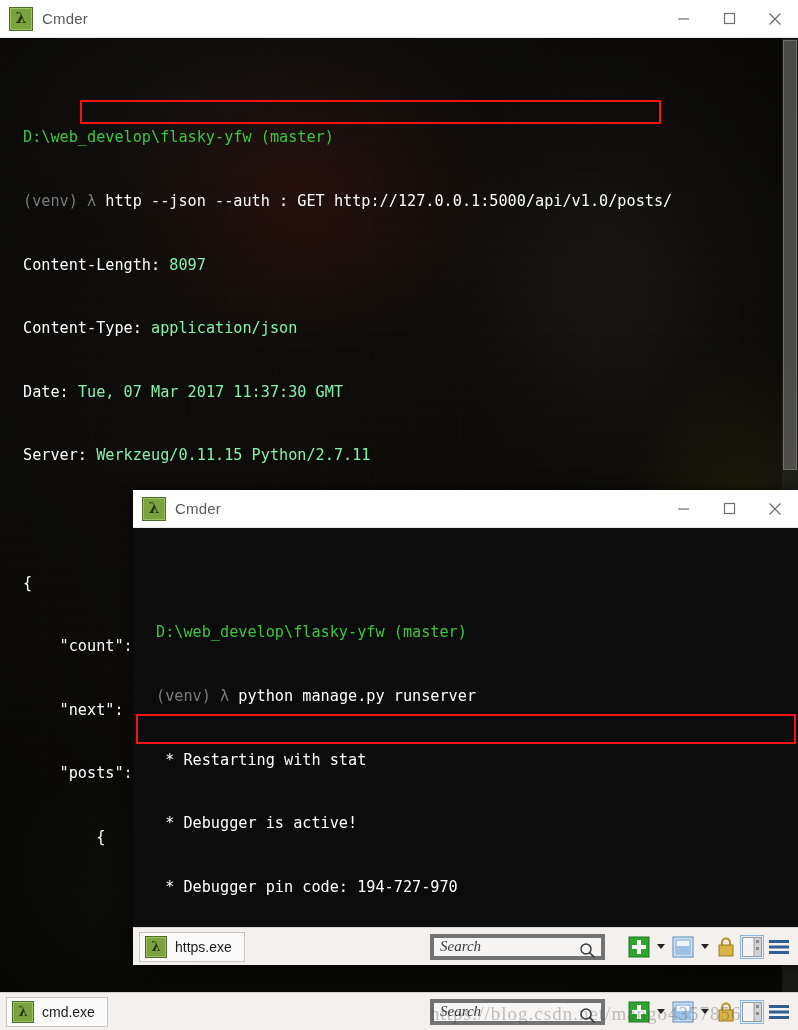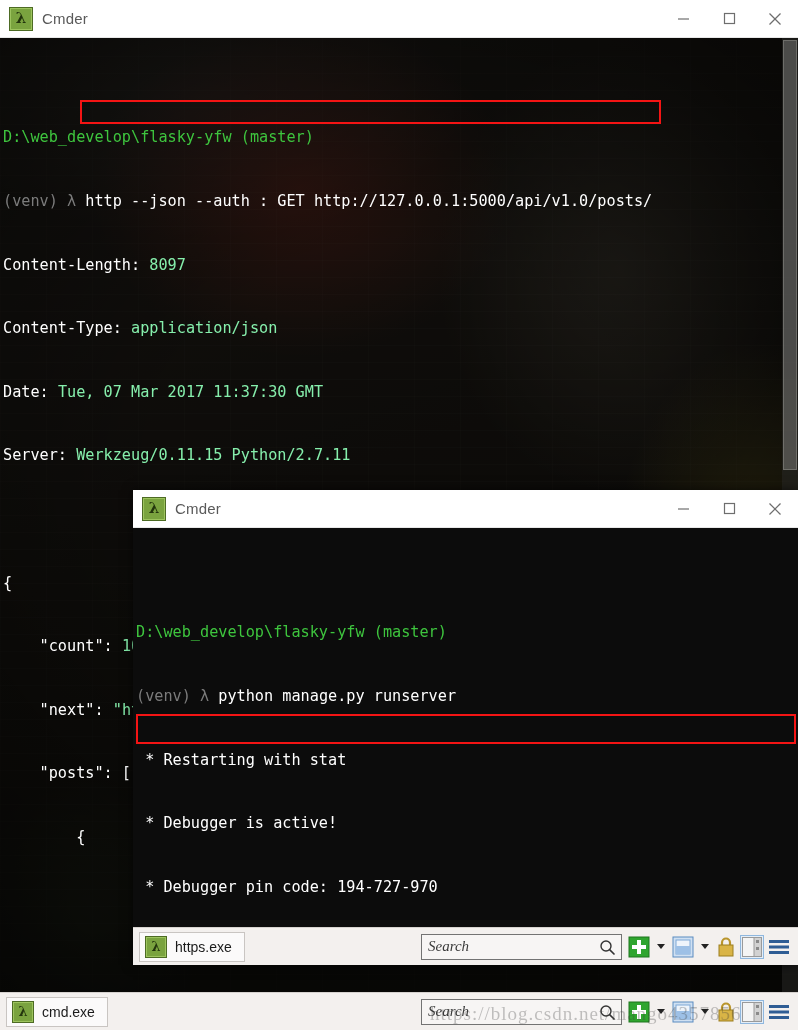--- a/index.html
+++ b/index.html
@@ -66,21 +66,21 @@
   }
   .bgphoto .dark{position:absolute;inset:0;background:rgba(8,8,6,.56);}
 
   .termtext{
     position:absolute;left:0;top:0;width:100%;
     font-family:"DejaVu Sans Mono","Liberation Mono",monospace;
     font-size:15.2px;line-height:21.2px;
     white-space:pre;
     letter-spacing:0px;
   }
-  .termtext .line{height:21.2px;padding-left:3px;}
+  .termtext .line{height:21.2px;padding-left:3px;margin-left:20px;}
   .c-white{color:#ffffff;}
   .c-green{color:#3ec53e;}
   .c-dgreen{color:#86efac;}
   .c-grey{color:#7b7b7b;}
 
   .redbox{
     position:absolute;border:2px solid #f41414;box-sizing:border-box;
     pointer-events:none;
   }
 
@@ -109,22 +109,22 @@
   }
   .sb-tab .ic{
     width:20px;height:20px;background:#7aa33f;border:1px solid #4d6b24;
     display:flex;align-items:center;justify-content:center;
     color:#23350d;font-size:13px;font-weight:bold;font-family:"DejaVu Serif",serif;
     margin-right:8px;box-shadow:inset 0 0 0 1px #9dc45e;
   }
   .sb-tab .lb{font-size:14px;color:#1b1b1b;}
   .sb-spacer{flex:1;}
   .sb-search{
-    position:relative;height:26px;width:201px;border:1px solid #737373;background:rgba(255,255,255,.35);
-    display:flex;align-items:center;box-sizing:border-box;margin-right:4px;
+    position:relative;height:26px;width:175px;border:4px solid #737373;background:rgba(255,255,255,.35);
+    display:flex;align-items:center;box-sizing:border-box;margin-right:21px;
   }
   .sb-search .ph{
     font-family:"Liberation Serif",serif;font-style:italic;font-size:15px;color:#3a3a3a;padding-left:6px;
   }
   .sb-search .mag{position:absolute;right:5px;top:4px;}
   .sb-btn{display:flex;align-items:center;justify-content:center;margin:0 2px;}
   .caret{width:0;height:0;border-left:4px solid transparent;border-right:4px solid transparent;border-top:5px solid #222;margin:0 5px;}
   .watermark{
     position:absolute;left:430px;bottom:5px;
     font-family:"Liberation Serif",serif;font-size:19px;color:rgba(60,60,60,.30);

